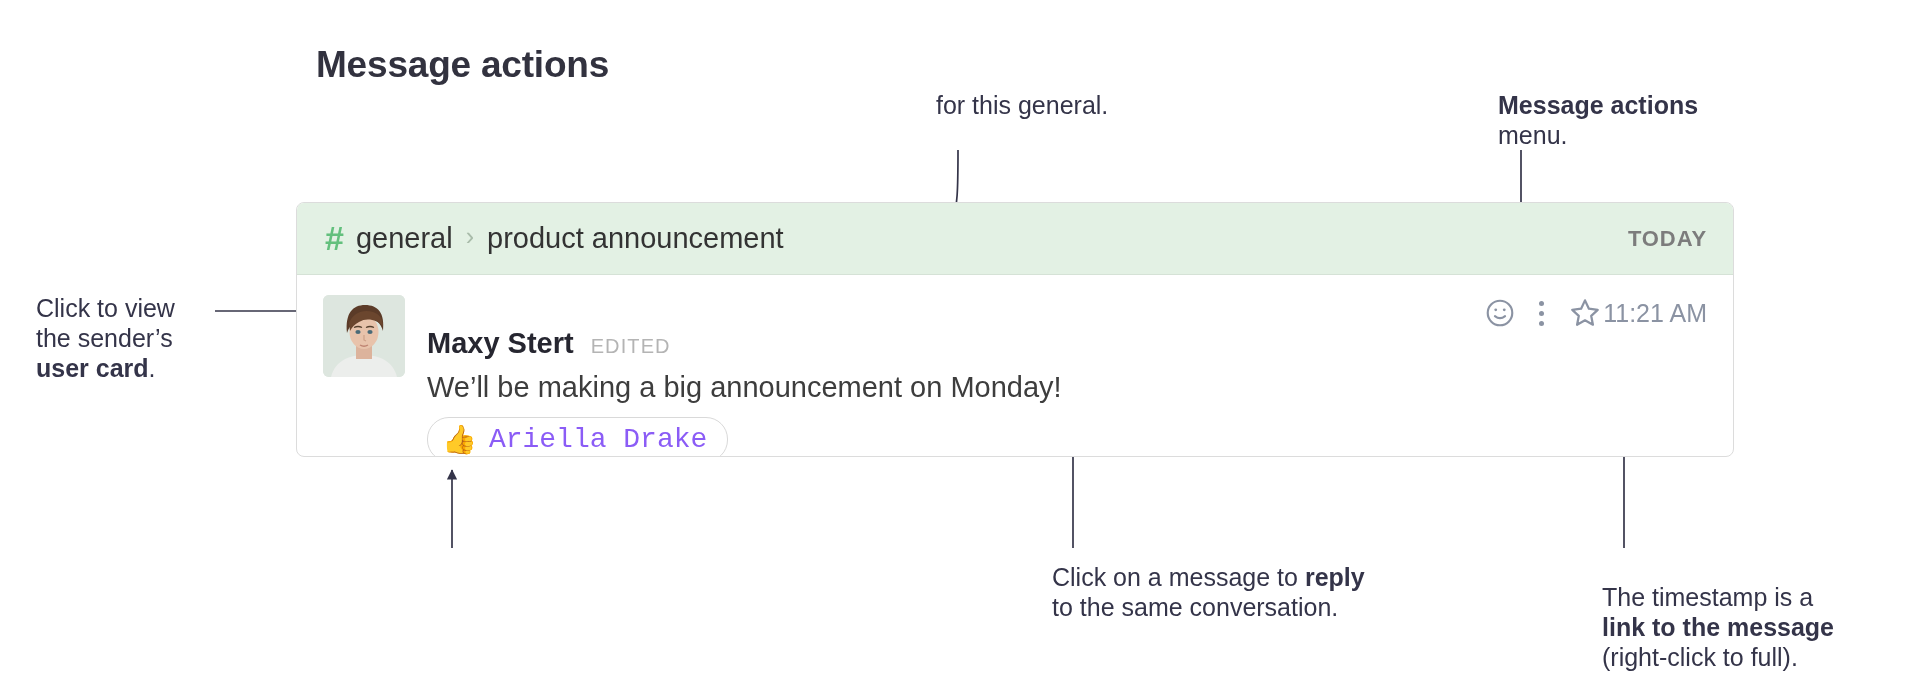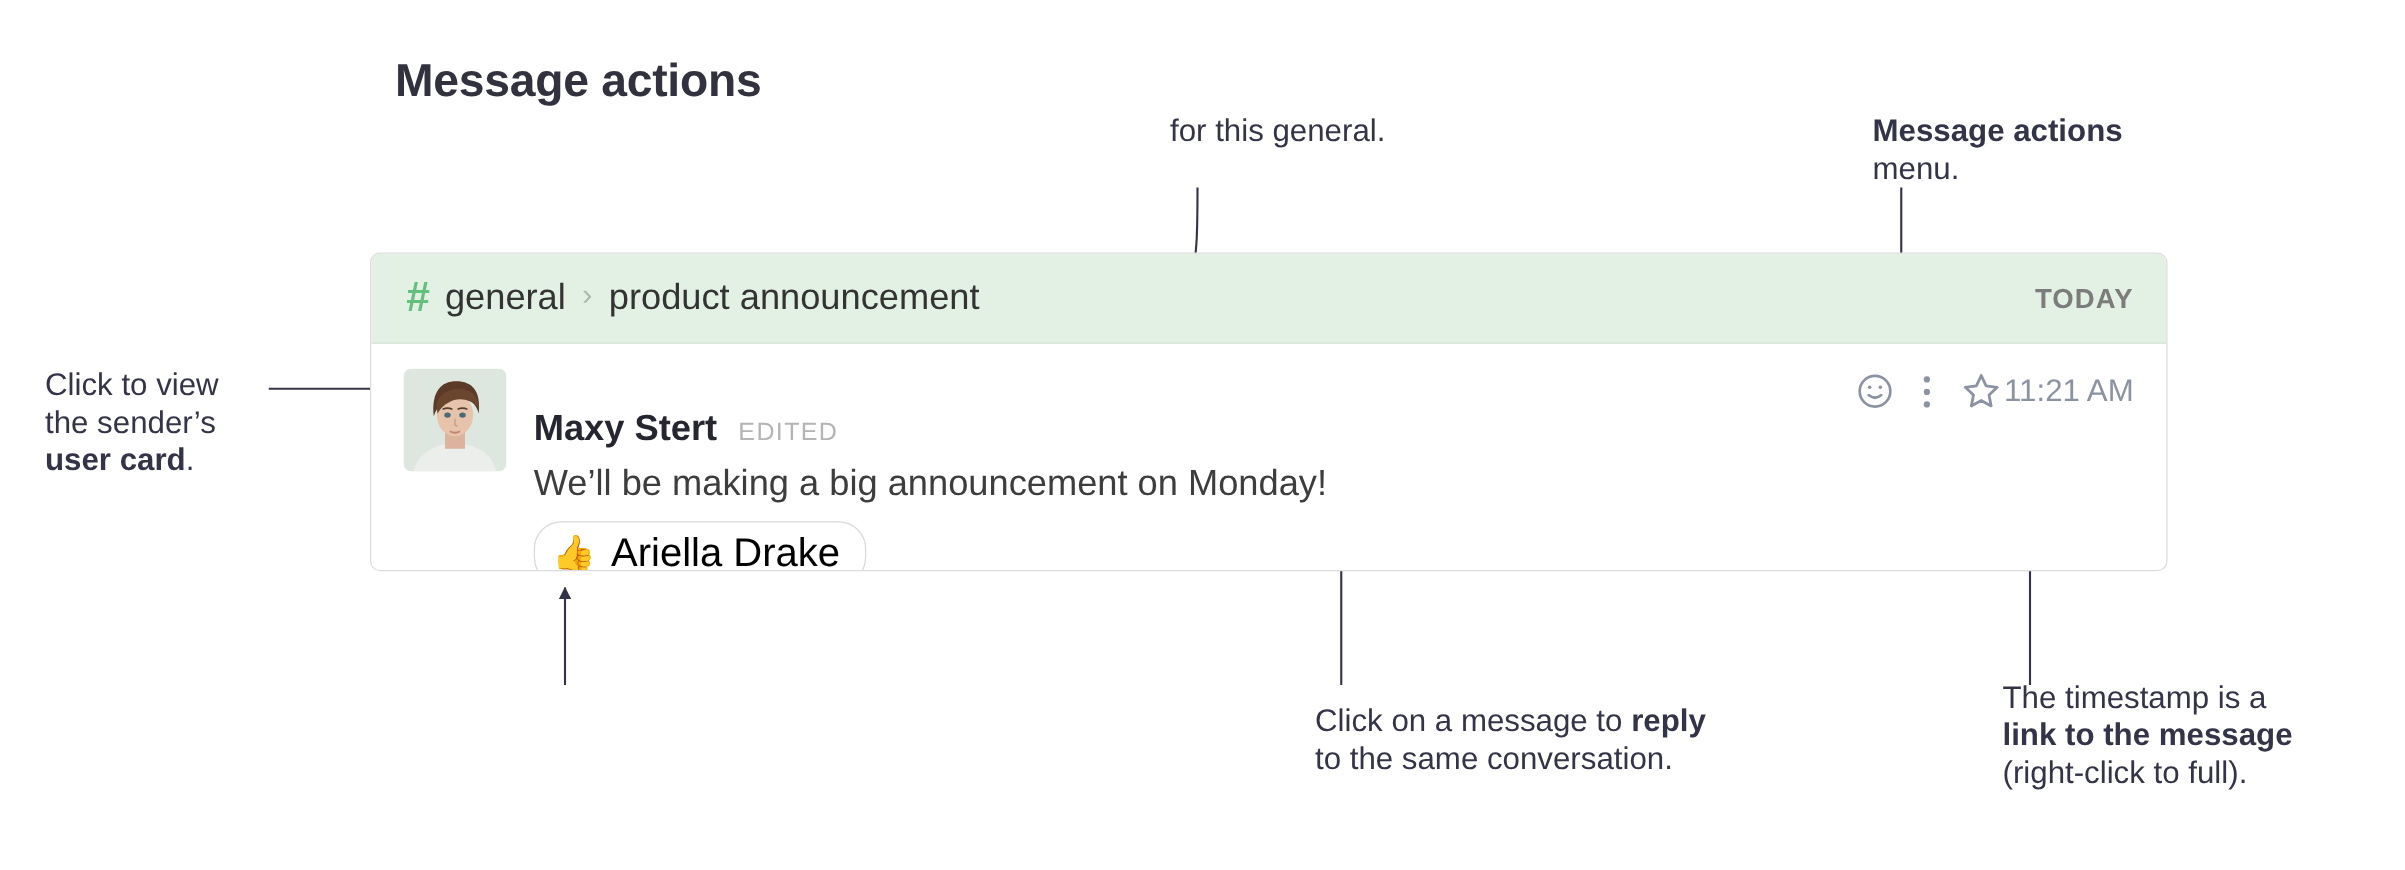--- a/index.html
+++ b/index.html
@@ -41,21 +41,21 @@
     color: #343449;
     white-space: nowrap;
   }
   .annot b { font-weight: 700; }
 
   #annot-edit-history { left: 936px; top: 90px; }
   #annot-actions-menu { left: 1498px; top: 90px; }
   #annot-user-card   { left: 36px;  top: 293px; }
   #annot-reactions   { left: 422px; top: 562px; }
   #annot-reply       { left: 1052px; top: 562px; }
-  #annot-timestamp   { left: 1602px; top: 543px; }
+  #annot-timestamp   { left: 1602px; top: 582px; }
 
   
   #connectors {
     position: absolute;
     left: 0; top: 0;
     width: 1924px;
     height: 696px;
     pointer-events: none;
   }
 
@@ -176,23 +176,24 @@
     border-radius: 22px;
     padding: 6px 20px 6px 14px;
     box-sizing: border-box;
   }
   #reaction-emoji {
     font-size: 28px;
     line-height: 1;
     margin-right: 12px;
   }
   #reaction-user {
-    font-size: 32px;
-    color: #000000;
-    white-space: nowrap;
+    font-size: 28px;
+    color: #8b5cf6;
+    white-space: nowrap;
+    font-family: Liberation Mono, monospace;
   }
 
   
   #message-actions {
     position: absolute;
     right: 26px;
     top: 20px;
     display: flex;
     align-items: center;
     height: 36px;

